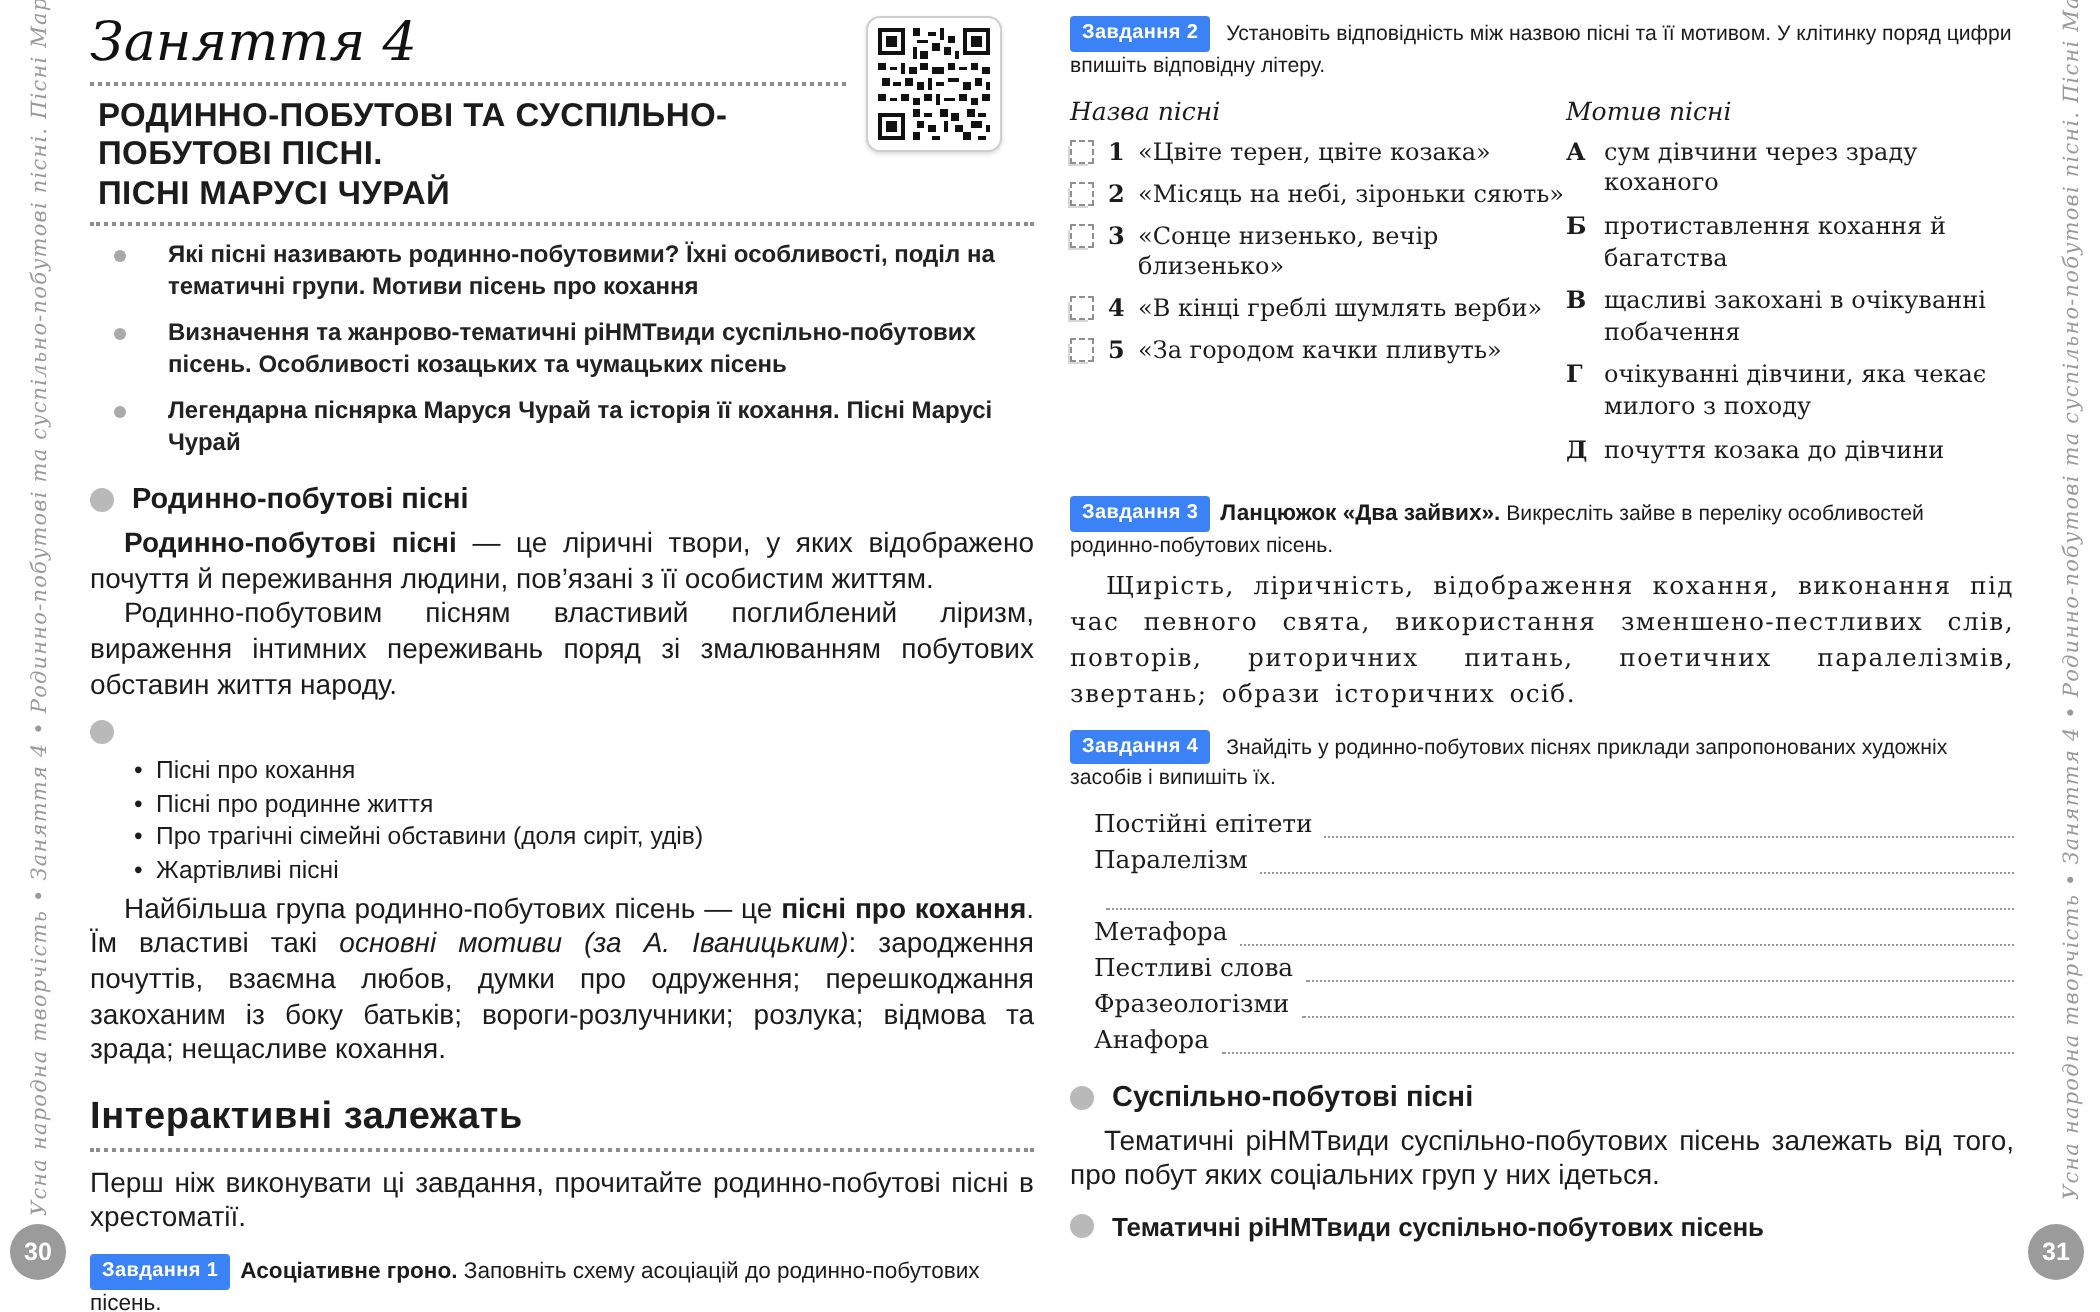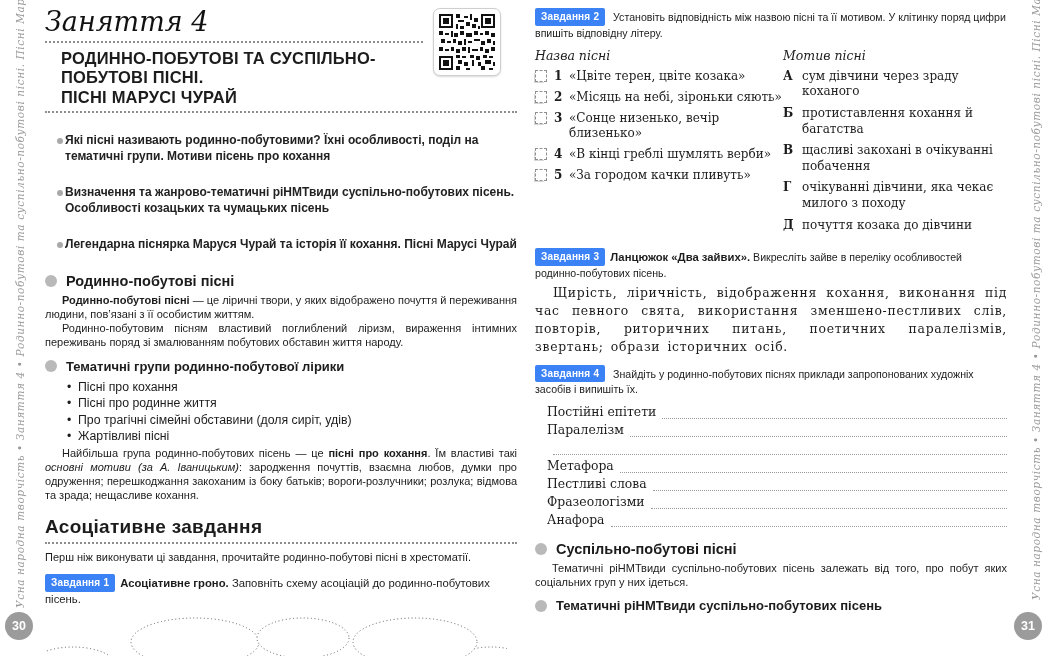--- a/index.html
+++ b/index.html
@@ -21,39 +21,39 @@
              background:#9b9b9b; color:#fff; font-weight:bold; font-size:12.5px;
              display:flex; align-items:center; justify-content:center; top:612px; }
   .pagenum-left { left:5px; } .pagenum-right { left:1014px; }
 
   
   .lesson-script { font-family:"DejaVu Serif",serif; font-style:italic; font-size:27px;
                    color:#111; margin-top:6px; }
   .dotrule { height:0; border-top:2px dotted #8d8d8d; margin:4px 0; }
   .dotrule.narrow { width:378px; }
   .main-title { font-size:16.5px; font-weight:bold; letter-spacing:0.2px; line-height:1.18;
-                margin:6px 0 4px 16px; }
+                margin:6px 0 4px 4px; }
 
   .qr-box { position:absolute; left:388px; top:8px; width:68px; height:68px; background:#fff;
             border:1px solid #cfcfcf; border-radius:7px; padding:5px;
             box-shadow:0 1px 2px rgba(0,0,0,.15); }
 
   
-  .topic { display:flex; gap:2px; font-size:12px; font-weight:bold; color:#222;
-           line-height:1.33; margin:20px 0; }
+  .topic { display:flex; gap:21px; font-size:12px; font-weight:bold; color:#222;
+           line-height:1.33; margin:7px 0; }
   .topic-dot { flex:0 0 auto; width:6px; height:6px; border-radius:50%; background:#a9a9a9;
                margin-top:5px; }
 
   
   .sect { display:flex; align-items:center; gap:9px; margin:12px 0 5px 0; }
   .sect-ball { width:12px; height:12px; border-radius:50%; background:#b9b9b9; flex:0 0 auto; }
   .sect-title { font-size:14.5px; font-weight:bold; }
   .sect-title.small { font-size:13px; }
 
-  p.body { font-size:11px; line-height:1.26; text-align:justify; }
+  p.body { font-size:14px; line-height:1.26; text-align:justify; }
   p.body.ind { text-indent:17px; }
   .b { font-weight:bold; } .i { font-style:italic; }
 
   ul.plain { list-style:none; margin:2px 0 2px 22px; }
   ul.plain li { font-size:12.3px; line-height:1.35; position:relative; padding-left:11px; }
   ul.plain li::before { content:"•"; position:absolute; left:0; top:0; }
 
   .big-head { font-size:19px; font-weight:bold; letter-spacing:0.3px; margin-top:14px; }
 
   
@@ -197,32 +197,31 @@
   <div class="sect">
     <span class="sect-ball"></span>
     <span class="sect-title">Родинно-побутові пісні</span>
   </div>
 
   <p class="body ind"><span class="b">Родинно-побутові пісні</span><span> — це ліричні твори, у яких відображено почуття й переживання людини, пов’язані з її особистим життям.</span></p>
   <p class="body ind">Родинно-побутовим пісням властивий поглиблений ліризм, вираження інтимних переживань поряд зі змалюванням побутових обставин життя народу.</p>
 
   <div class="sect" style="margin-top:9px;">
     <span class="sect-ball"></span>
-    <span class="sect-title small">Тематичні групи родинно-побутової лірики</span>
   </div>
   <ul class="plain">
     <li>Пісні про кохання</li>
     <li>Пісні про родинне життя</li>
     <li>Про трагічні сімейні обставини (доля сиріт, удів)</li>
     <li>Жартівливі пісні</li>
   </ul>
 
   <p class="body ind"><span>Найбільша група родинно-побутових пісень — це </span><span class="b">пісні про кохання</span><span>. Їм властиві такі </span><span class="i">основні мотиви (за А. Іваницьким)</span><span>: зародження почуттів, взаємна любов, думки про одруження; перешкоджання закоханим із боку батьків; вороги-розлучники; розлука; відмова та зрада; нещасливе кохання.</span></p>
 
-  <div class="big-head">Асоціативне завдання</div>
+  <div class="big-head">Інтерактивні залежать</div>
   <div class="dotrule"></div>
 
   <p class="body" style="margin-top:7px;">Перш ніж виконувати ці завдання, прочитайте родинно-побутові пісні в хрестоматії.</p>
 
   <div class="task-line">
     <span class="badge">Завдання 1</span><span class="run-b">Асоціативне гроно.</span><span class="run-t"> Заповніть схему асоціацій до родинно-побутових пісень.</span>
   </div>
 
   <div class="diagram">
     <svg width="462" height="162" viewBox="0 0 462 162">

